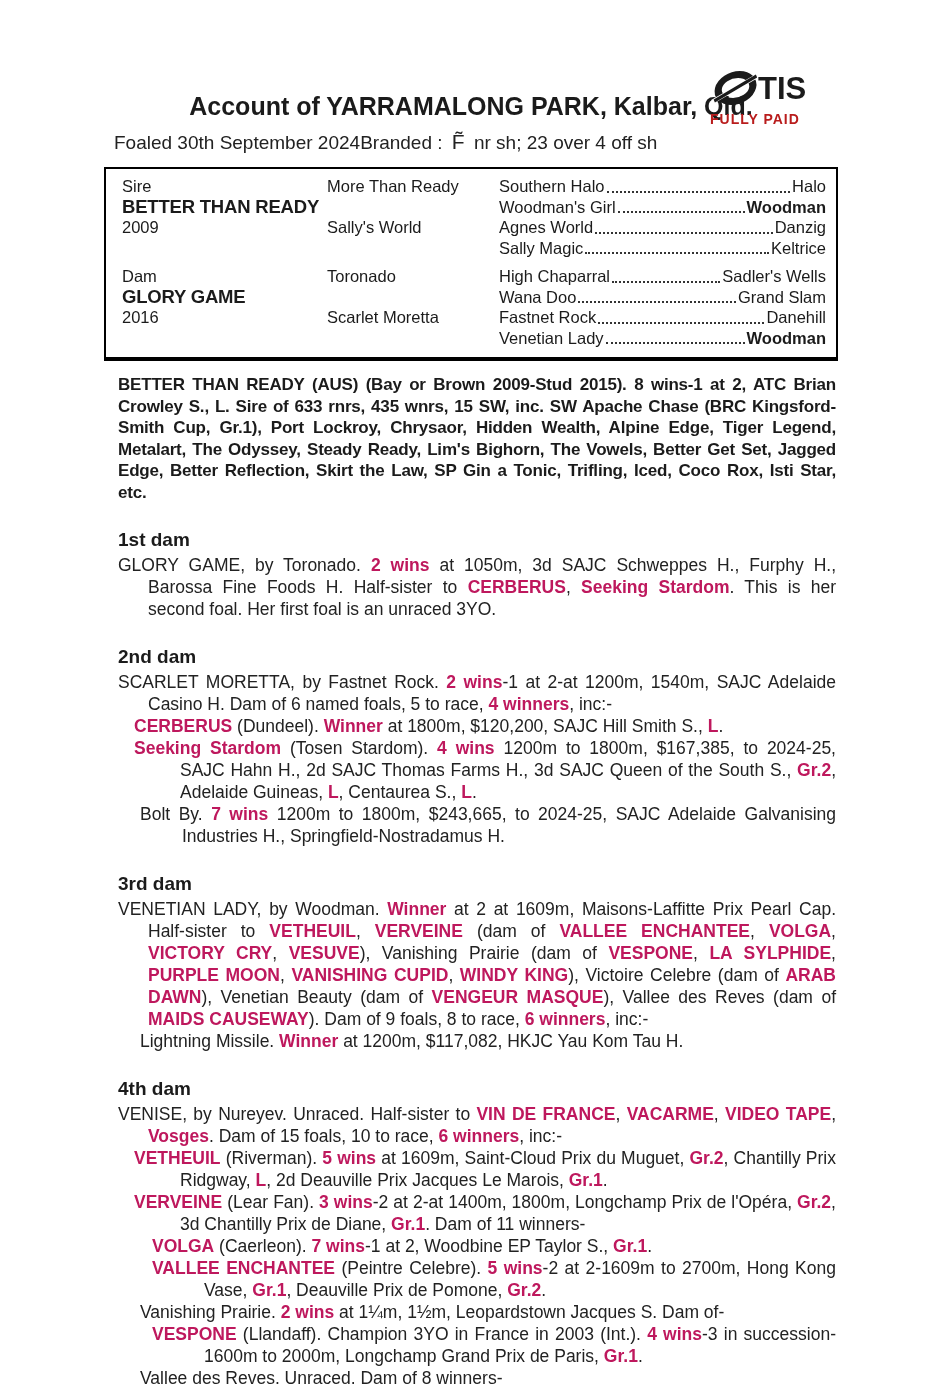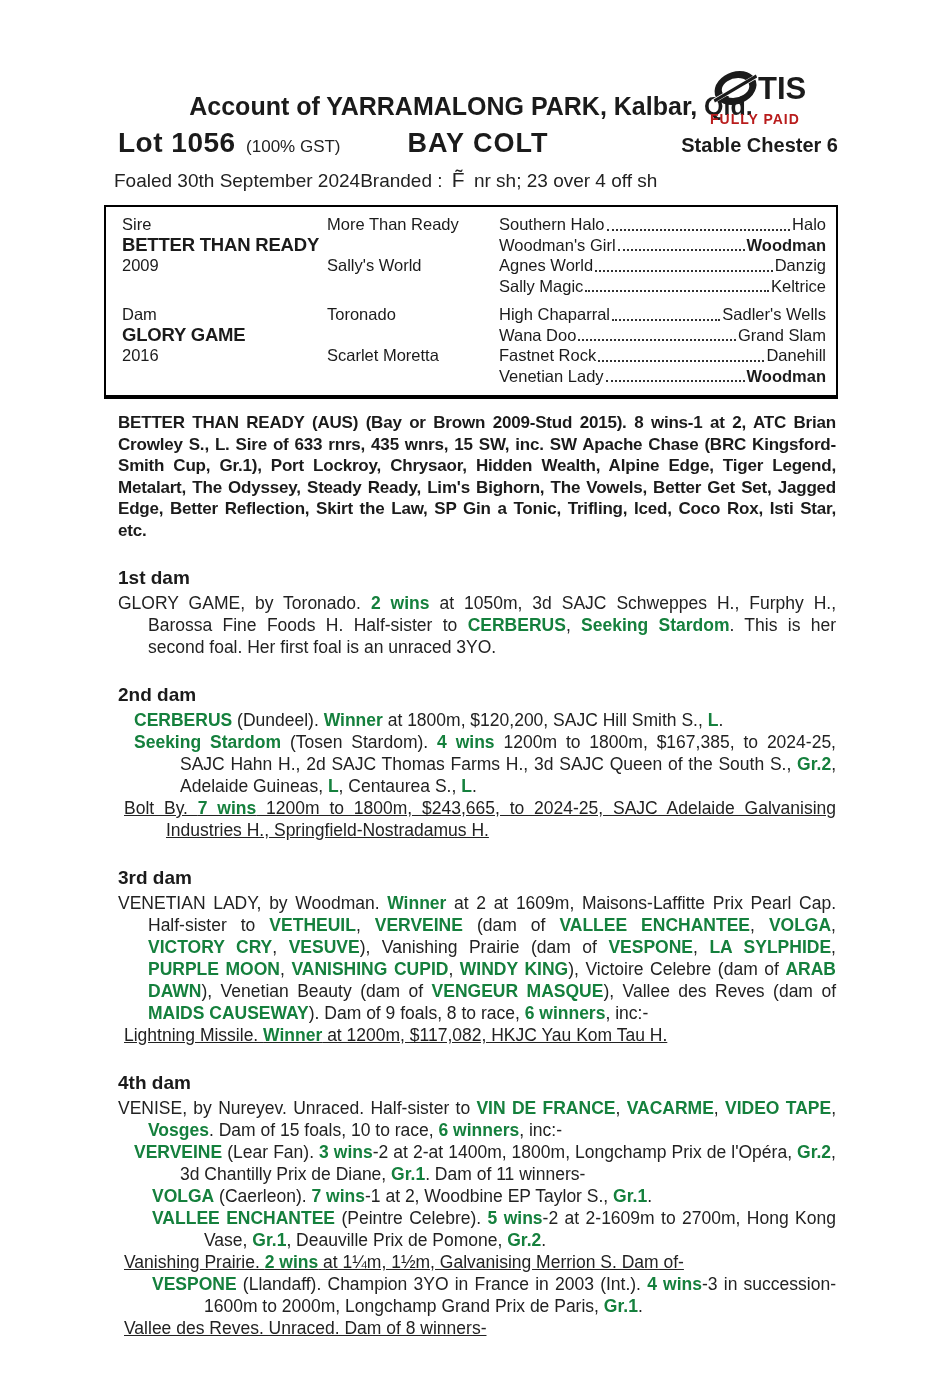--- a/index.html
+++ b/index.html
@@ -29,23 +29,23 @@
   .leader-row{display:flex;align-items:flex-end;overflow:hidden;}
   .leader-row .nm,.leader-row .sr{white-space:nowrap;text-align:right;}
   .leader-row .sr-b{font-weight:bold;}
   .dots{flex:1 1 auto;min-width:8px;border-bottom:2px dotted #333;margin:0 2px 4px 2px;}
   
   .sire-summary{margin:13px 2px 0 14px;font-weight:bold;font-size:17px;line-height:21.5px;
                 text-align:justify;letter-spacing:-.2px;}
   .sections{margin-left:14px;margin-right:2px;}
   .sec-head{font-weight:bold;font-size:19px;margin-top:26px;margin-bottom:3px;}
   .para{font-size:17.5px;line-height:22px;text-align:justify;color:#222;}
-  .para b{color:#15803d;}
+  .para b{color:#be185d;}
   .lvl0 {padding-left:30px;text-indent:-30px;}
-  .plain{margin-left:6px; padding-left:42px;text-indent:-42px;text-decoration:underline;}
+  .plain{margin-left:22px; padding-left:42px;text-indent:-42px;}
   .b1   {margin-left:16px;padding-left:46px;text-indent:-46px;}
   .b2   {margin-left:34px;padding-left:52px;text-indent:-52px;}
 </style>
 </head>
 <body>
 
 <div class="page">
 
   <div class="logo">
     <svg width="118" height="36" viewBox="0 0 118 36">
@@ -54,28 +54,20 @@
         <line x1="2" y1="32" x2="42" y2="5" stroke="#fff" stroke-width="5"></line>
         <line x1="4" y1="31" x2="40" y2="6" stroke="#1b1b1b" stroke-width="3.5"></line>
       </g>
       <text x="48" y="29" font-family="Liberation Sans, sans-serif" font-weight="bold" font-size="31" fill="#1b1b1b">TIS</text>
     </svg>
     <div class="fully">FULLY PAID</div>
   </div>
 
   <div class="account">Account of YARRAMALONG PARK, Kalbar, Qld.</div>
 
-  <div class="lot-line">
-    <span class="lot-left">
-      <span class="lot-num">Lot 1056</span>
-      <span class="gst">(100% GST)</span>
-    </span>
-    <span class="colt">BAY COLT</span>
-    <span class="stable">Stable Chester 6</span>
-  </div>
 
   <div class="foal-line">
     <span>Foaled 30th September 2024</span>
     <span>
       <span>Branded :</span>
       <span class="brand-glyph">F̃</span>
       <span>nr sh; 23 over 4 off sh</span>
     </span>
   </div>
 
@@ -140,29 +132,31 @@
         </div>
       </div>
   </div>
 
   <div class="sire-summary">BETTER THAN READY (AUS) (Bay or Brown 2009-Stud 2015). 8 wins-1 at 2, ATC Brian Crowley S., L. Sire of 633 rnrs, 435 wnrs, 15 SW, inc. SW Apache Chase (BRC Kingsford-Smith Cup, Gr.1), Port Lockroy, Chrysaor, Hidden Wealth, Alpine Edge, Tiger Legend, Metalart, The Odyssey, Steady Ready, Lim's Bighorn, The Vowels, Better Get Set, Jagged Edge, Better Reflection, Skirt the Law, SP Gin a Tonic, Trifling, Iced, Coco Rox, Isti Star, etc.</div>
 
   <div class="sections" id="sections">
       <div class="sec-head">1st dam</div>
       <div class="para lvl0"><span>GLORY GAME, by Toronado. </span><b>2 wins</b><span> at 1050m, 3d SAJC Schweppes H., Furphy H., Barossa Fine Foods H. Half-sister to </span><b>CERBERUS</b><span>, </span><b>Seeking Stardom</b><span>. This is her second foal. Her first foal is an unraced 3YO.</span></div>
       <div class="sec-head">2nd dam</div>
+      <div class="para lvl0"><span>SCARLET MORETTA, by Fastnet Rock. </span><b>2 wins</b><span>-1 at 2-at 1200m, 1540m, SAJC Adelaide Casino H. Dam of 6 named foals, 5 to race, </span><b>4 winners</b><span>, inc:-</span></div>
       <div class="para b1"><b>CERBERUS</b><span> (Dundeel). </span><b>Winner</b><span> at 1800m, $120,200, SAJC Hill Smith S., </span><b>L</b><span>.</span></div>
       <div class="para b1"><b>Seeking Stardom</b><span> (Tosen Stardom). </span><b>4 wins</b><span> 1200m to 1800m, $167,385, to 2024-25, SAJC Hahn H., 2d SAJC Thomas Farms H., 3d SAJC Queen of the South S., </span><b>Gr.2</b><span>, Adelaide Guineas, </span><b>L</b><span>, Centaurea S., </span><b>L</b><span>.</span></div>
       <div class="para plain"><span>Bolt By. </span><b>7 wins</b><span> 1200m to 1800m, $243,665, to 2024-25, SAJC Adelaide Galvanising Industries H., Springfield-Nostradamus H.</span></div>
       <div class="sec-head">3rd dam</div>
       <div class="para lvl0"><span>VENETIAN LADY, by Woodman. </span><b>Winner</b><span> at 2 at 1609m, Maisons-Laffitte Prix Pearl Cap. Half-sister to </span><b>VETHEUIL</b><span>, </span><b>VERVEINE</b><span> (dam of </span><b>VALLEE ENCHANTEE</b><span>, </span><b>VOLGA</b><span>, </span><b>VICTORY CRY</b><span>, </span><b>VESUVE</b><span>), Vanishing Prairie (dam of </span><b>VESPONE</b><span>, </span><b>LA SYLPHIDE</b><span>, </span><b>PURPLE MOON</b><span>, </span><b>VANISHING CUPID</b><span>, </span><b>WINDY KING</b><span>), Victoire Celebre (dam of </span><b>ARAB DAWN</b><span>), Venetian Beauty (dam of </span><b>VENGEUR MASQUE</b><span>), Vallee des Reves (dam of </span><b>MAIDS CAUSEWAY</b><span>). Dam of 9 foals, 8 to race, </span><b>6 winners</b><span>, inc:-</span></div>
       <div class="para plain"><span>Lightning Missile. </span><b>Winner</b><span> at 1200m, $117,082, HKJC Yau Kom Tau H.</span></div>
       <div class="sec-head">4th dam</div>
       <div class="para lvl0"><span>VENISE, by Nureyev. Unraced. Half-sister to </span><b>VIN DE FRANCE</b><span>, </span><b>VACARME</b><span>, </span><b>VIDEO TAPE</b><span>, </span><b>Vosges</b><span>. Dam of 15 foals, 10 to race, </span><b>6 winners</b><span>, inc:-</span></div>
+      <div class="para b1"><b>VETHEUIL</b><span> (Riverman). </span><b>5 wins</b><span> at 1609m, Saint-Cloud Prix du Muguet, </span><b>Gr.2</b><span>, Chantilly Prix Ridgway, </span><b>L</b><span>, 2d Deauville Prix Jacques Le Marois, </span><b>Gr.1</b><span>.</span></div>
       <div class="para b1"><b>VERVEINE</b><span> (Lear Fan). </span><b>3 wins</b><span>-2 at 2-at 1400m, 1800m, Longchamp Prix de l'Opéra, </span><b>Gr.2</b><span>, 3d Chantilly Prix de Diane, </span><b>Gr.1</b><span>. Dam of 11 winners-</span></div>
       <div class="para b2"><b>VOLGA</b><span> (Caerleon). </span><b>7 wins</b><span>-1 at 2, Woodbine EP Taylor S., </span><b>Gr.1</b><span>.</span></div>
       <div class="para b2"><b>VALLEE ENCHANTEE</b><span> (Peintre Celebre). </span><b>5 wins</b><span>-2 at 2-1609m to 2700m, Hong Kong Vase, </span><b>Gr.1</b><span>, Deauville Prix de Pomone, </span><b>Gr.2</b><span>.</span></div>
-      <div class="para plain"><span>Vanishing Prairie. </span><b>2 wins</b><span> at 1¼m, 1½m, Galvanising Merrion S. Dam of-</span></div>
+      <div class="para plain"><span>Vanishing Prairie. </span><b>2 wins</b><span> at 1¼m, 1½m, Leopardstown Jacques S. Dam of-</span></div>
       <div class="para b2"><b>VESPONE</b><span> (Llandaff). Champion 3YO in France in 2003 (Int.). </span><b>4 wins</b><span>-3 in succession-1600m to 2000m, Longchamp Grand Prix de Paris, </span><b>Gr.1</b><span>.</span></div>
       <div class="para plain"><span>Vallee des Reves. Unraced. Dam of 8 winners-</span></div>
     </div>
 
 </div>
 
 </body></html>

